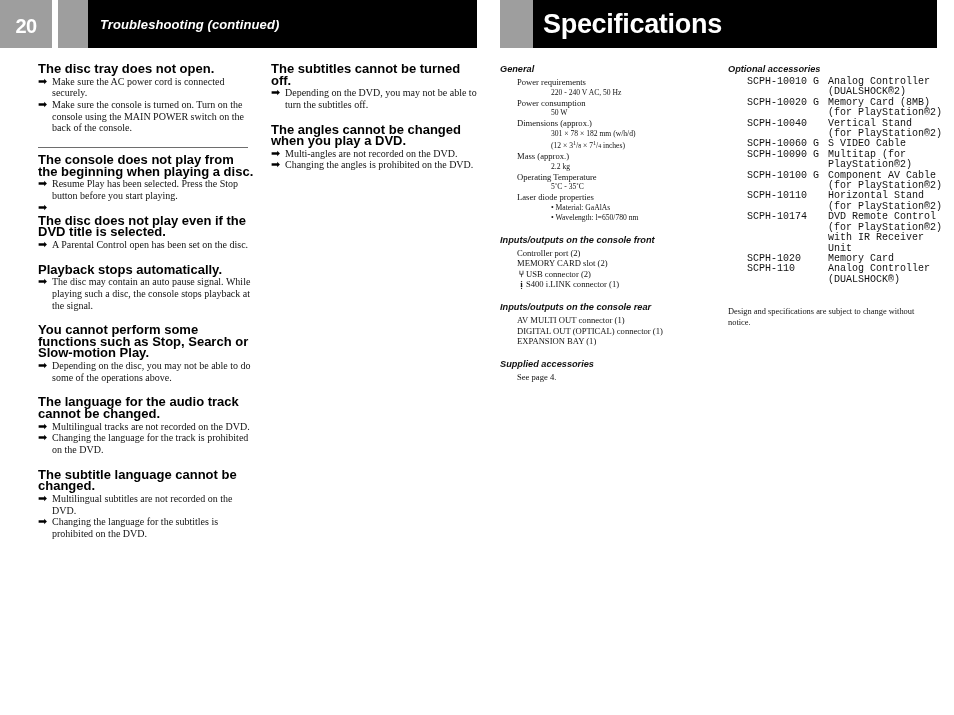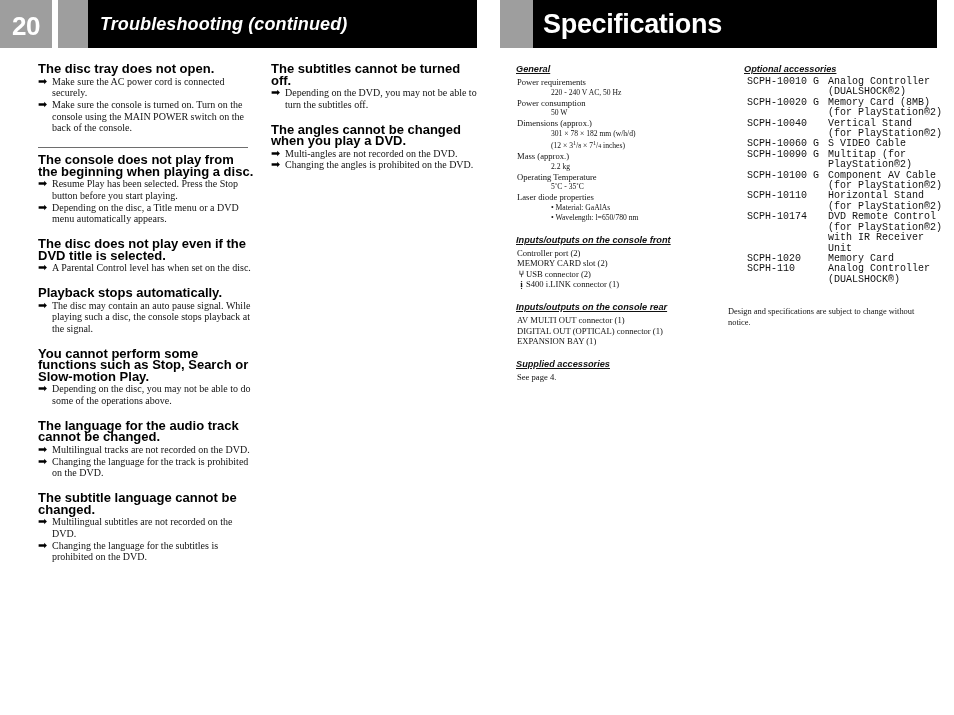--- a/index.html
+++ b/index.html
@@ -34,21 +34,21 @@
   .hdr-num {
     position: absolute;
     left: 0; top: 0;
     width: 52px; height: 52px;
     display: flex;
     align-items: center;
     justify-content: center;
     color: #ffffff;
     font-family: "Liberation Sans", sans-serif;
     font-weight: bold;
-    font-size: 26px;
+    font-size: 20px;
     letter-spacing: -0.5px;
   }
   .hdr-gray-blk {
     position: absolute;
     top: 0;
     width: 30px; height: 48px;
     background: #9e9e9e;
   }
   .hdr-left .hdr-gray-blk { left: 58px; }
   .hdr-right .hdr-gray-blk { left: 0px; width: 33px; }
@@ -66,21 +66,21 @@
     position: absolute;
     left: 100px;
     top: 0;
     height: 48px;
     display: flex;
     align-items: center;
     color: #ffffff;
     font-family: "Liberation Sans", sans-serif;
     font-weight: bold;
     font-style: italic;
-    font-size: 18px;
+    font-size: 13px;
     letter-spacing: 0.1px;
   }
   .hdr-title-right {
     position: absolute;
     left: 43px;
     top: 0;
     height: 48px;
     display: flex;
     align-items: center;
     color: #ffffff;
@@ -143,22 +143,21 @@
     letter-spacing: -0.2px;
   }
 
   
   .spec-head {
     font-family: "Liberation Sans", sans-serif;
     font-weight: bold;
     font-style: italic;
     font-size: 9.2px;
     line-height: 12px;
-    margin: 0 0 2px 16px;
-    text-decoration: underline;
+    margin: 0 0 2px 0;
   }
   .spec-l1 {
     font-family: "Liberation Serif", serif;
     font-size: 8.6px;
     line-height: 10.6px;
     padding-left: 17px;
   }
   .spec-l2 {
     font-family: "Liberation Serif", serif;
     font-size: 7.6px;
@@ -241,29 +240,28 @@
   <hr class="rule">
 
   <div class="ts-block">
     <div class="ts-head">The console does not play from the beginning when playing a disc.</div>
     <div class="ts-item">
       <span class="ts-arrow">➡</span>
       <span>Resume Play has been selected. Press the Stop button before you start playing.</span>
     </div>
     <div class="ts-item">
       <span class="ts-arrow">➡</span>
-      <span>Depending on the disc, a Title menu or a DVD menu automatically appears.</span>
     </div>
   </div>
 
   <div class="ts-block">
     <div class="ts-head">The disc does not play even if the DVD title is selected.</div>
     <div class="ts-item">
       <span class="ts-arrow">➡</span>
-      <span>A Parental Control level has when set on the disc.</span>
+      <span>A Parental Control open has been set on the disc.</span>
     </div>
   </div>
 
   <div class="ts-block">
     <div class="ts-head">Playback stops automatically.</div>
     <div class="ts-item">
       <span class="ts-arrow">➡</span>
       <span>The disc may contain an auto pause signal. While playing such a disc, the console stops playback at the signal.</span>
     </div>
   </div>

